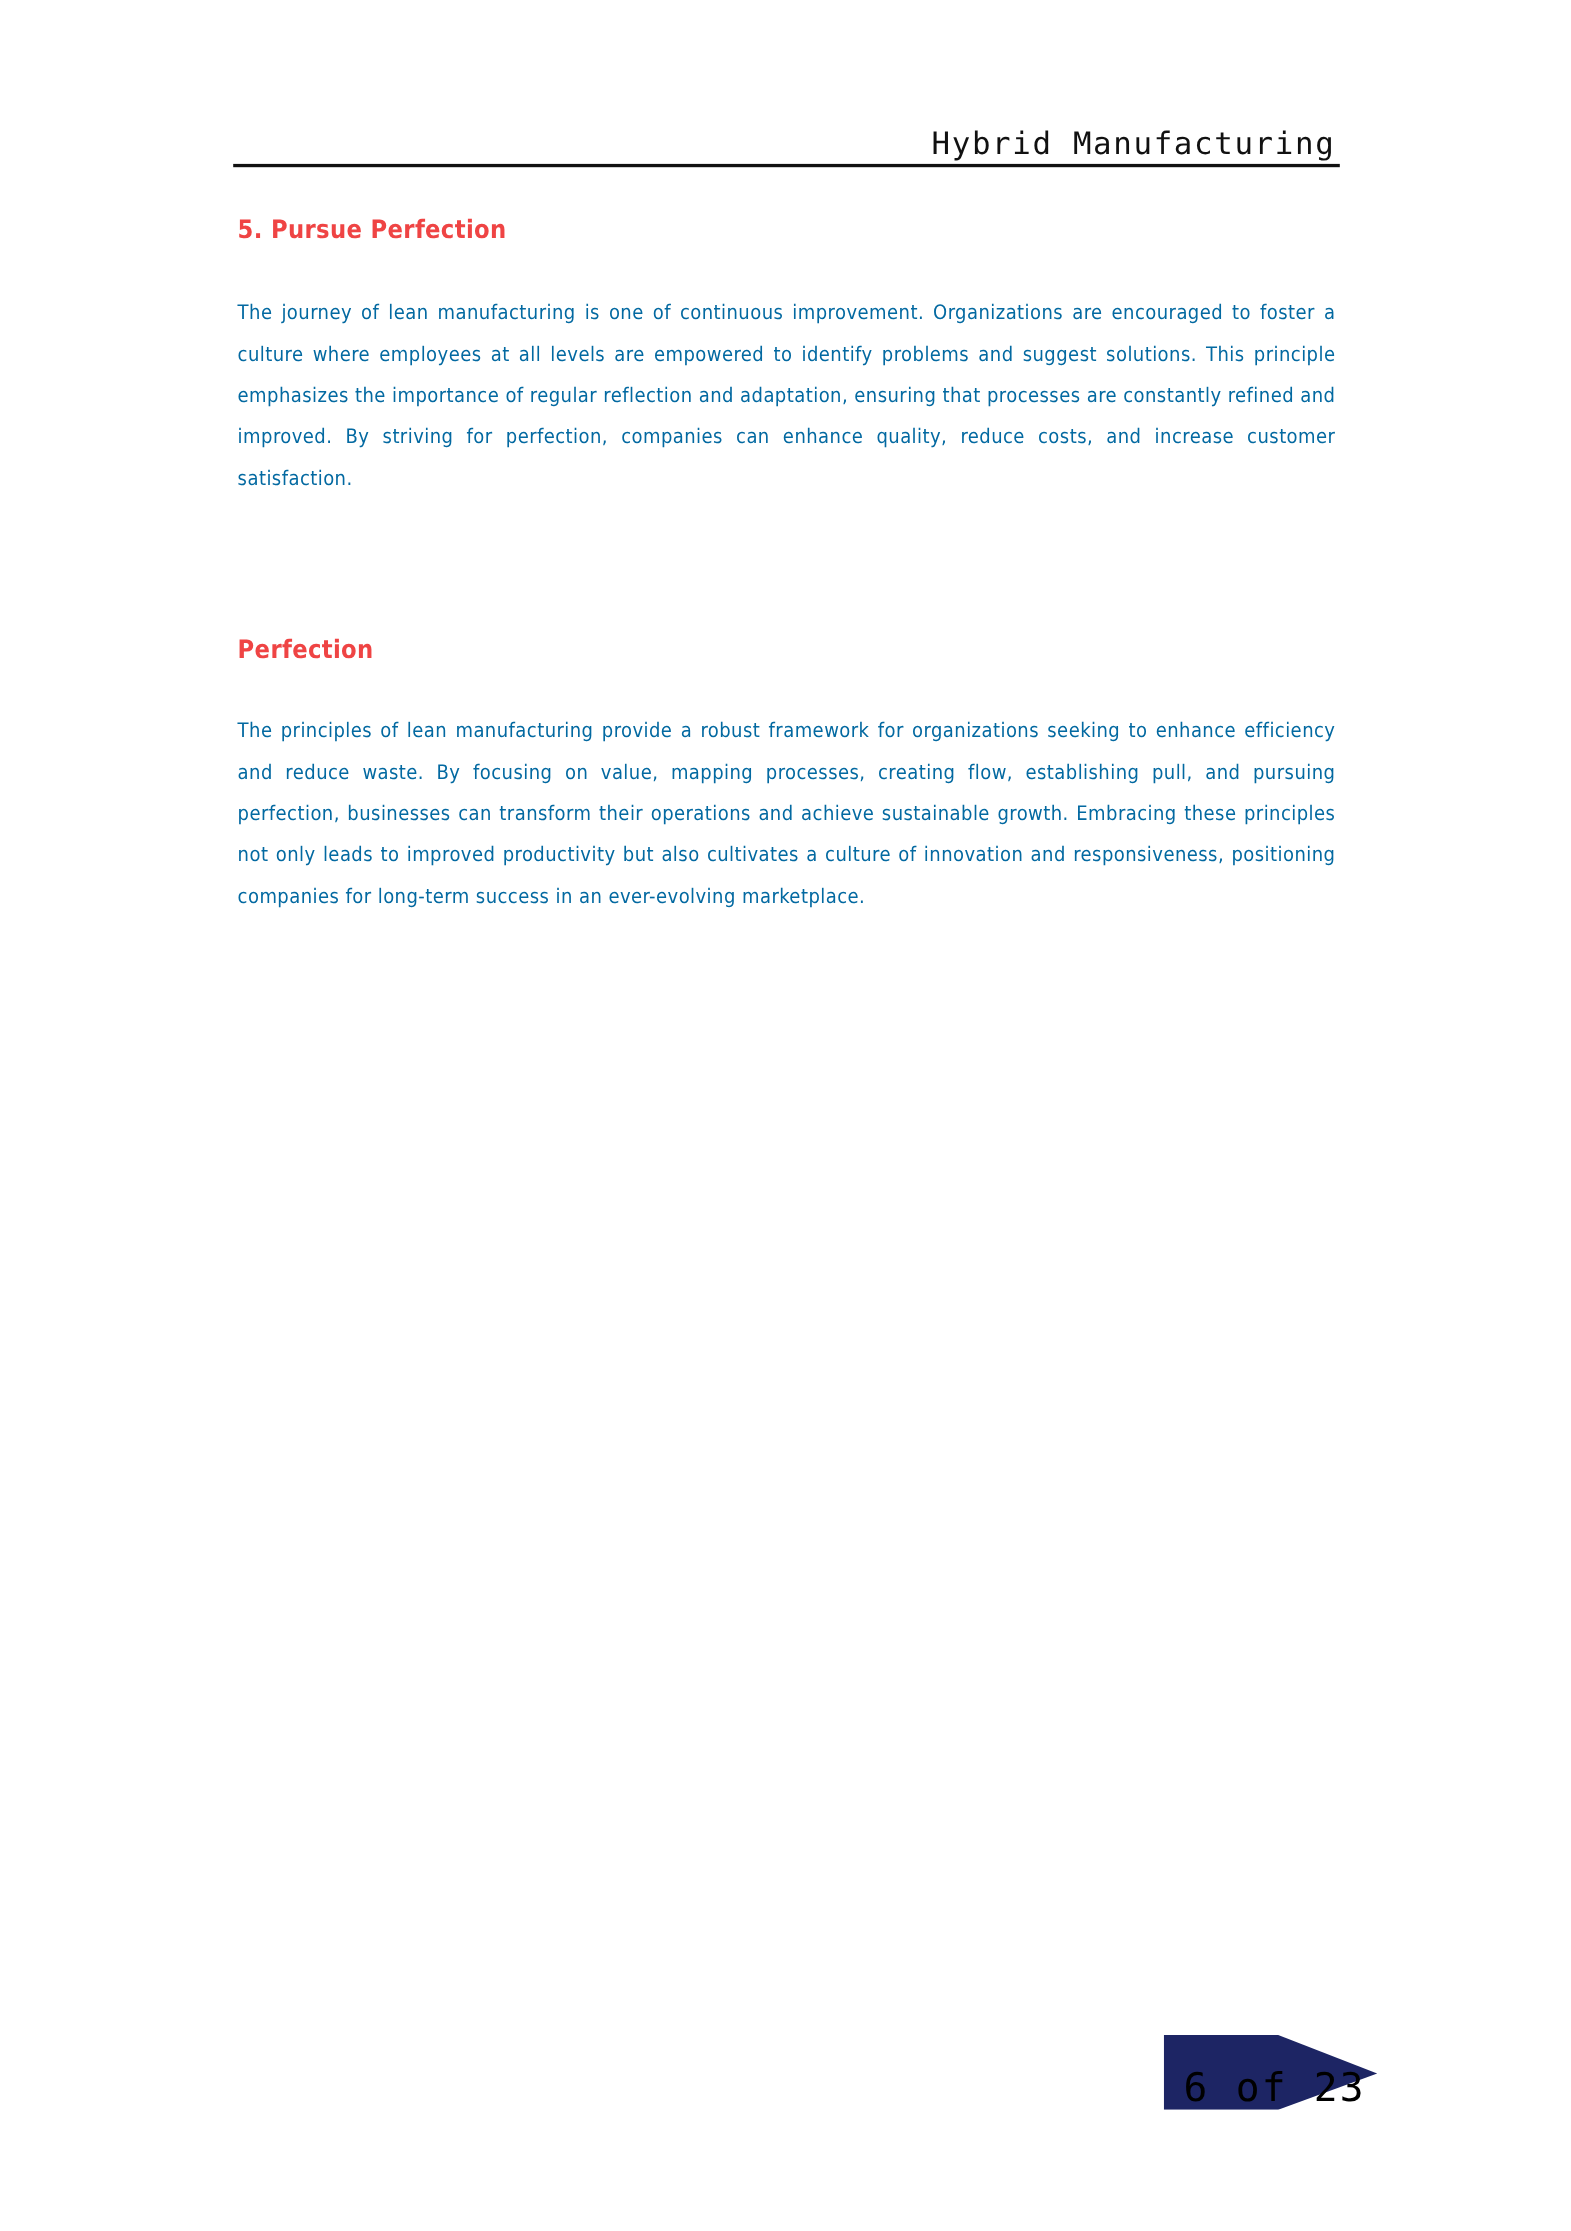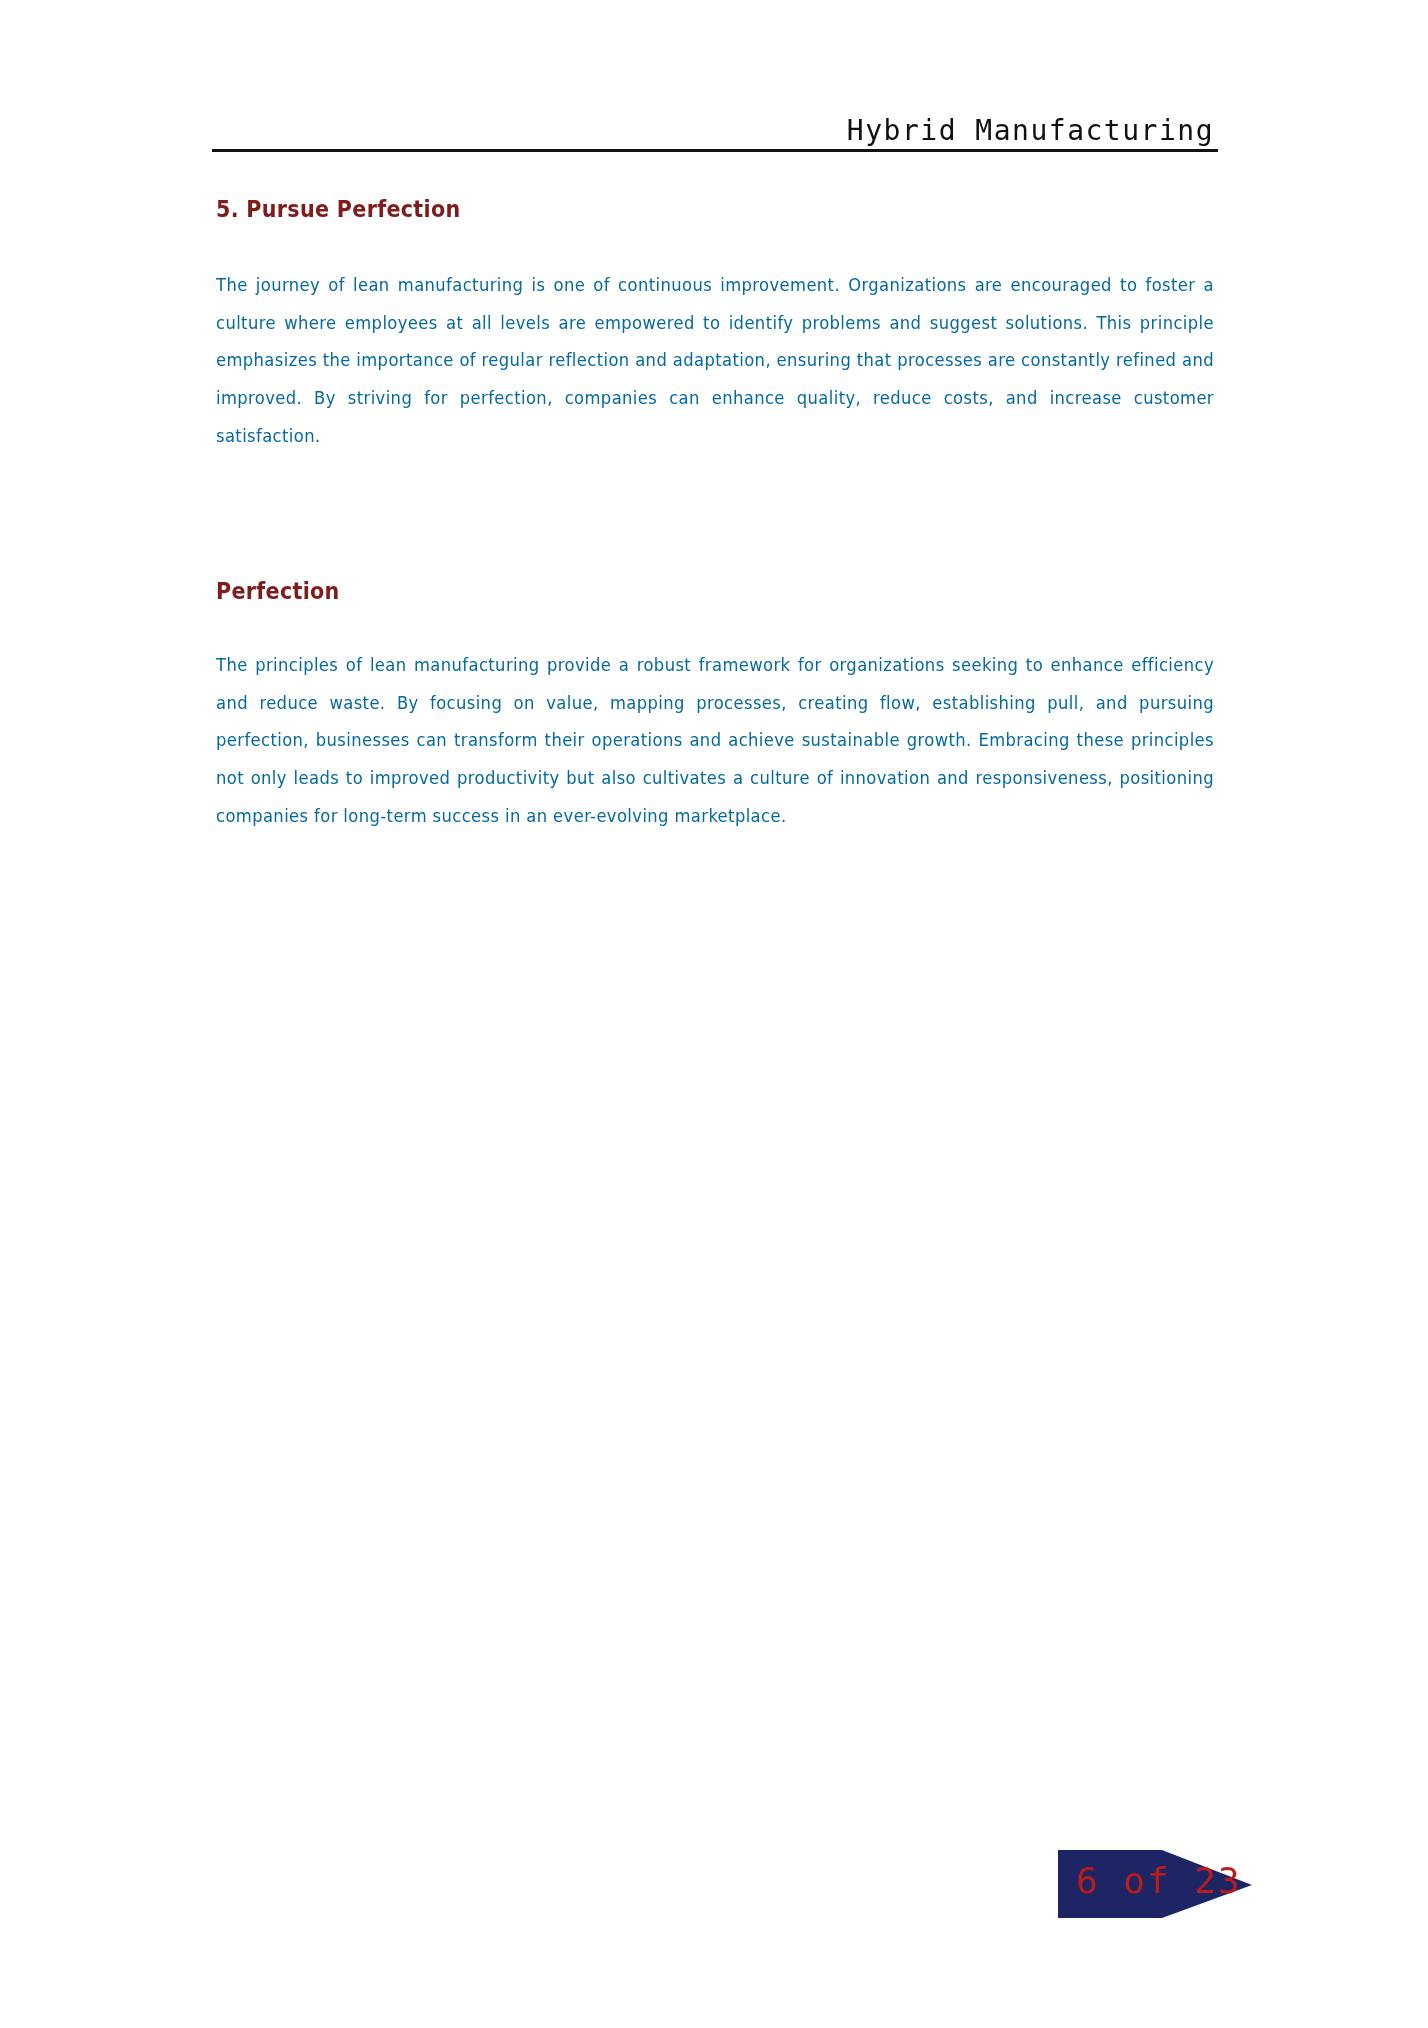--- a/index.html
+++ b/index.html
@@ -6,28 +6,28 @@
   body { width: 1428px; height: 2028px; position: relative; overflow: hidden;
          font-family: "DejaVu Sans Mono", "Liberation Mono", monospace; color: #111111; }
   .page { position: absolute; inset: 0; padding-left: 16px; }
 
   .running-header { position: absolute; left: 212px; top: 108px; width: 1006px; height: 42px; }
   .running-header .title { position: absolute; right: 4px; top: 6px; font-size: 28px; letter-spacing: 1.5px;
                            font-family: "DejaVu Sans Mono", monospace; color: #111; }
   .header-rule { position: absolute; left: 212px; top: 149px; width: 1006px; height: 3px; background: #111; }
 
   .section-heading { position: absolute; left: 216px; font-size: 23px; font-weight: bold;
-                     font-family: "DejaVu Sans Condensed", "DejaVu Sans", sans-serif; letter-spacing: 0.3px; color: #7f1d1d; }
+                     font-family: "DejaVu Sans Condensed", "DejaVu Sans", sans-serif; letter-spacing: 0.3px; color: #ef4444; }
   .paragraph { position: absolute; left: 216px; width: 998px; font-size: 18.2px; line-height: 37.7px;
                font-family: "DejaVu Sans Condensed", "DejaVu Sans", sans-serif; text-align: justify; color: #0369a1;
                letter-spacing: 0.4px; }
 
   .page-badge { position: absolute; left: 1058px; top: 1850px; width: 200px; height: 68px; }
   .page-badge svg { position: absolute; left: 0; top: 0; }
-  .page-badge .label { position: absolute; left: 18px; top: 10px; font-size: 36px; color: #b91c1c;
+  .page-badge .label { position: absolute; left: 18px; top: 28px; font-size: 36px; color: #000000;
                        font-family: "DejaVu Sans Mono", monospace; letter-spacing: 2px; white-space: pre; }
 </style>
 </head>
 <body>
 
 <div class="page">
 
   <div class="running-header">
     <span class="title">Hybrid Manufacturing</span>
   </div>

